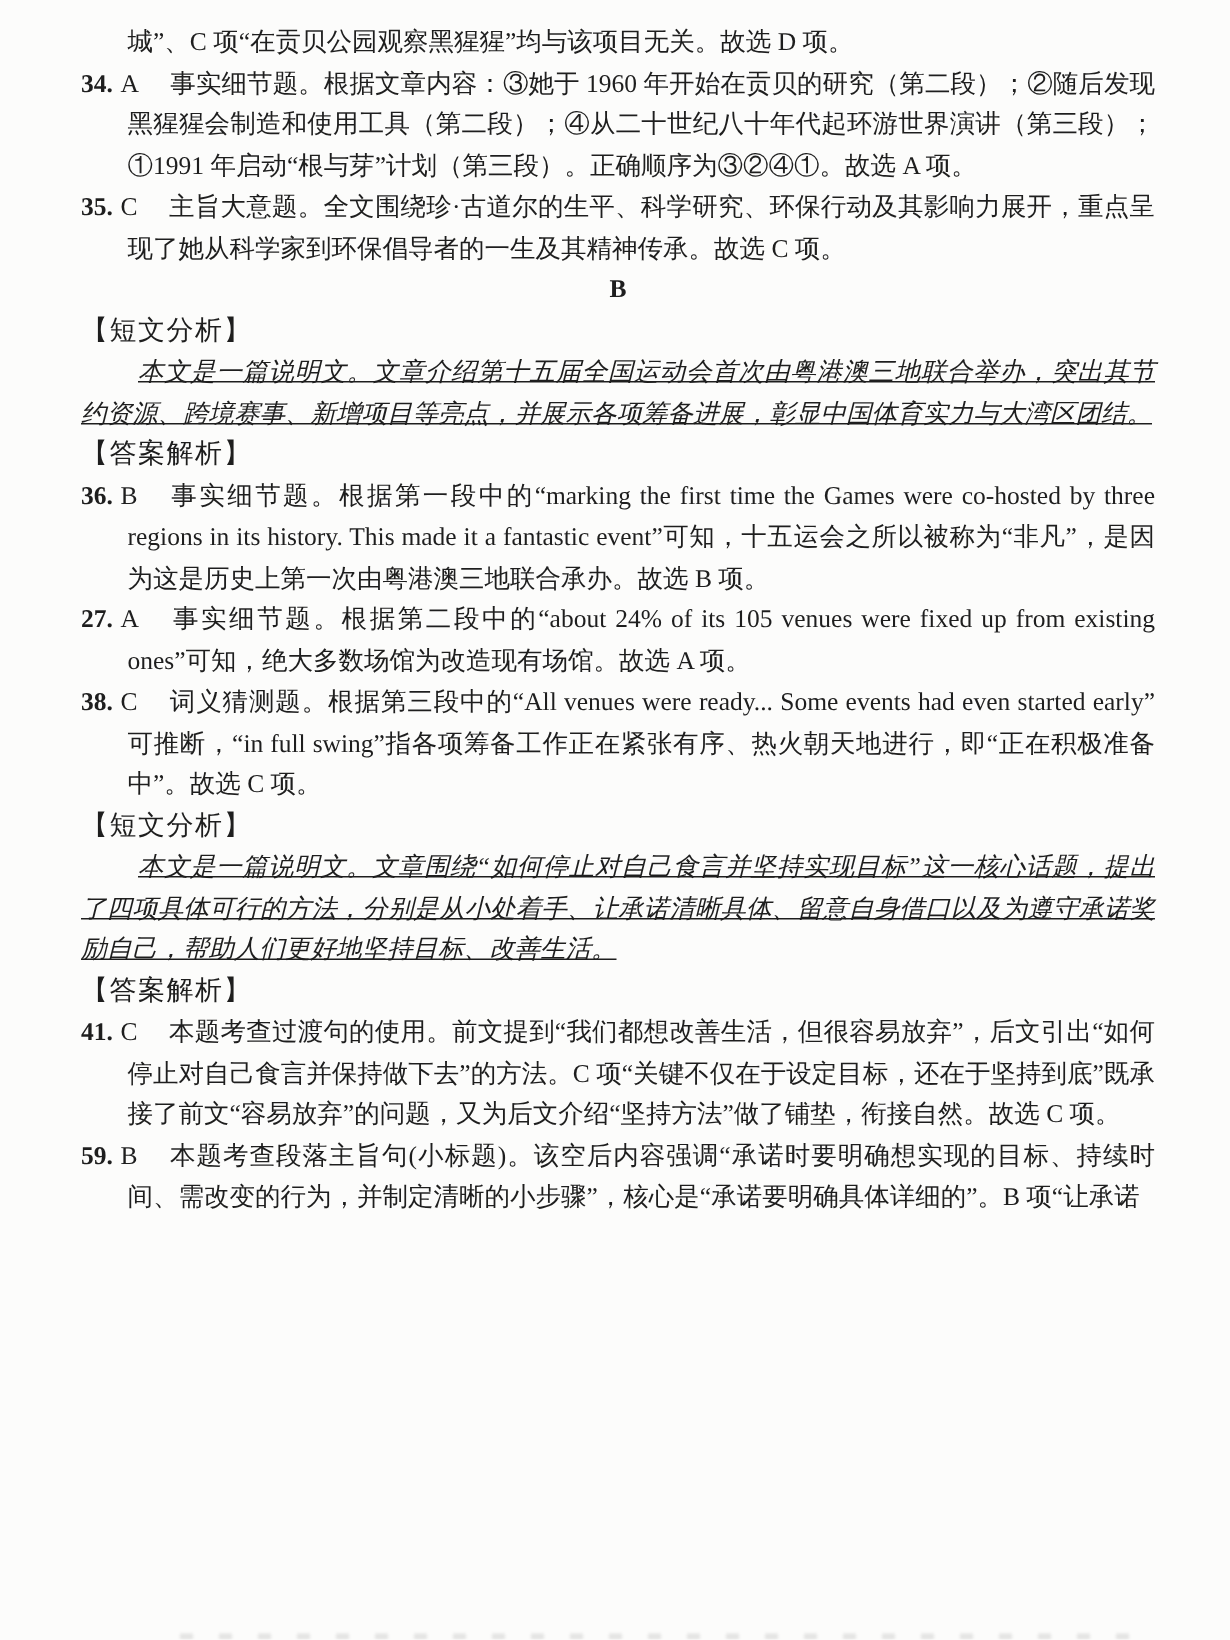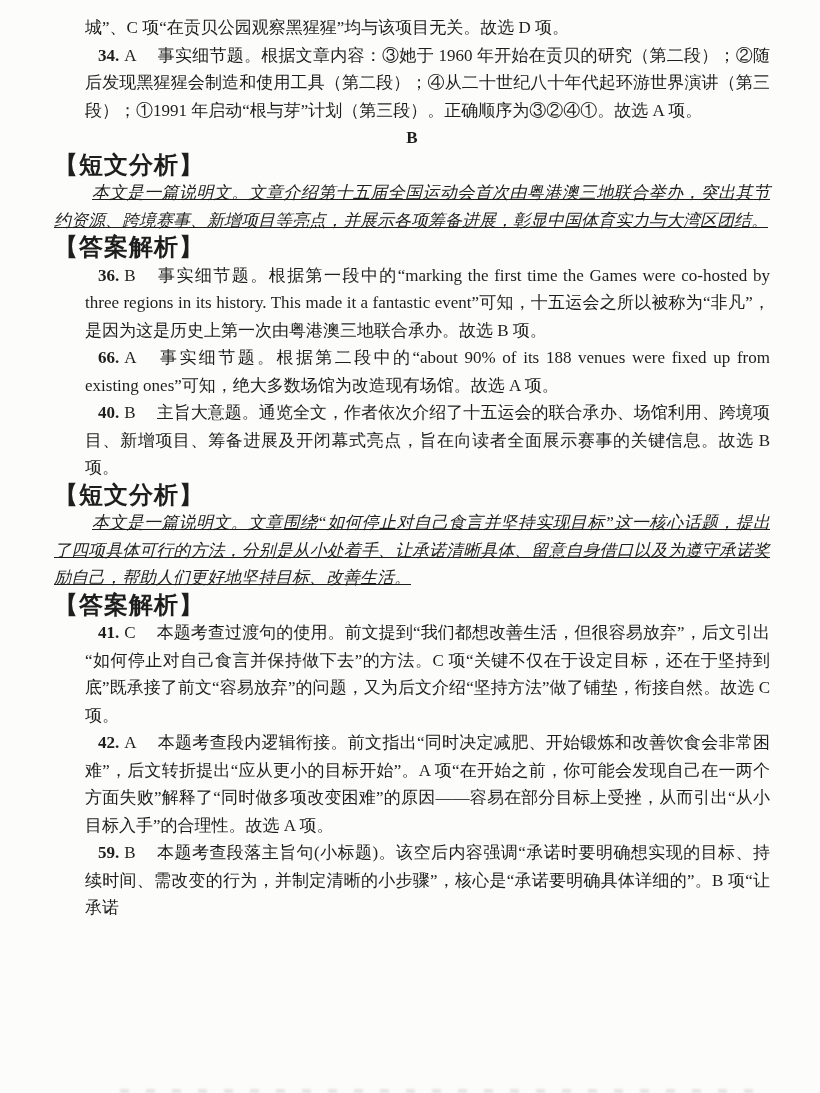--- a/index.html
+++ b/index.html
@@ -41,32 +41,31 @@
     text-align: justify;
   }
   .item {
     margin-left: 31px;
     text-indent: -31px;
     text-align: justify;
   }
   .item .num {
     font-weight: 700;
     padding-right: 5px;
-    margin-left: 44px;
   }
   .item .ans {
     padding-right: 21px;
   }
   .center-heading {
     text-align: center;
     font-weight: 700;
   }
   .bracket-header {
-    font-weight: 700;
-    font-size: 24px;
+    font-weight: 400;
+    font-size: 18px;
     letter-spacing: 1px;
   }
   .analysis {
     text-indent: 38px;
     text-align: justify;
     font-style: italic; 
     text-decoration: underline;
   }
   .section-title {
     font-weight: 700;
@@ -75,41 +74,41 @@
 </style>
 </head>
 <body>
 
 <div class="page">
 
   <p class="carryover">城”、C 项“在贡贝公园观察黑猩猩”均与该项目无关。故选 D 项。</p>
 
   <p class="item"><span class="num">34.</span><span class="ans">A</span><span class="txt">事实细节题。根据文章内容：③她于 1960 年开始在贡贝的研究（第二段）；②随后发现黑猩猩会制造和使用工具（第二段）；④从二十世纪八十年代起环游世界演讲（第三段）；①1991 年启动“根与芽”计划（第三段）。正确顺序为③②④①。故选 A 项。</span></p>
 
+  <p class="item"><span class="num">35.</span><span class="ans">C</span><span class="txt">主旨大意题。全文围绕珍·古道尔的生平、科学研究、环保行动及其影响力展开，重点呈现了她从科学家到环保倡导者的一生及其精神传承。故选 C 项。</span></p>
 
   <p class="center-heading">B</p>
 
   <p class="bracket-header">【短文分析】</p>
   <p class="analysis">本文是一篇说明文。文章介绍第十五届全国运动会首次由粤港澳三地联合举办，突出其节约资源、跨境赛事、新增项目等亮点，并展示各项筹备进展，彰显中国体育实力与大湾区团结。</p>
 
   <p class="bracket-header">【答案解析】</p>
 
   <p class="item"><span class="num">36.</span><span class="ans">B</span><span class="txt">事实细节题。根据第一段中的“marking the first time the Games were co-hosted by three regions in its history. This made it a fantastic event”可知，十五运会之所以被称为“非凡”，是因为这是历史上第一次由粤港澳三地联合承办。故选 B 项。</span></p>
 
-  <p class="item"><span class="num">66.</span><span class="ans">A</span><span class="txt">事实细节题。根据第二段中的“about 90% of its 188 venues were fixed up from existing ones”可知，绝大多数场馆为改造现有场馆。故选 A 项。</span></p>
+  <p class="item"><span class="num">27.</span><span class="ans">A</span><span class="txt">事实细节题。根据第二段中的“about 24% of its 105 venues were fixed up from existing ones”可知，绝大多数场馆为改造现有场馆。故选 A 项。</span></p>
+
+  <p class="item"><span class="num">38.</span><span class="ans">C</span><span class="txt">词义猜测题。根据第三段中的“All venues were ready... Some events had even started early”可推断，“in full swing”指各项筹备工作正在紧张有序、热火朝天地进行，即“正在积极准备中”。故选 C 项。</span></p>
 
 
-
-  <p class="item"><span class="num">40.</span><span class="ans">B</span><span class="txt">主旨大意题。通览全文，作者依次介绍了十五运会的联合承办、场馆利用、跨境项目、新增项目、筹备进展及开闭幕式亮点，旨在向读者全面展示赛事的关键信息。故选 B 项。</span></p>
 
 
   <p class="bracket-header">【短文分析】</p>
   <p class="analysis">本文是一篇说明文。文章围绕“如何停止对自己食言并坚持实现目标”这一核心话题，提出了四项具体可行的方法，分别是从小处着手、让承诺清晰具体、留意自身借口以及为遵守承诺奖励自己，帮助人们更好地坚持目标、改善生活。</p>
 
   <p class="bracket-header">【答案解析】</p>
 
   <p class="item"><span class="num">41.</span><span class="ans">C</span><span class="txt">本题考查过渡句的使用。前文提到“我们都想改善生活，但很容易放弃”，后文引出“如何停止对自己食言并保持做下去”的方法。C 项“关键不仅在于设定目标，还在于坚持到底”既承接了前文“容易放弃”的问题，又为后文介绍“坚持方法”做了铺垫，衔接自然。故选 C 项。</span></p>
 
-  <p class="item"><span class="num">42.</span><span class="ans">A</span><span class="txt">本题考查段内逻辑衔接。前文指出“同时决定减肥、开始锻炼和改善饮食会非常困难”，后文转折提出“应从更小的目标开始”。A 项“在开始之前，你可能会发现自己在一两个方面失败”解释了“同时做多项改变困难”的原因——容易在部分目标上受挫，从而引出“从小目标入手”的合理性。故选 A 项。</span></p>
 
   <p class="item"><span class="num">59.</span><span class="ans">B</span><span class="txt">本题考查段落主旨句(小标题)。该空后内容强调“承诺时要明确想实现的目标、持续时间、需改变的行为，并制定清晰的小步骤”，核心是“承诺要明确具体详细的”。B 项“让承诺</span></p>
 
 </div>
 
 </body></html>

